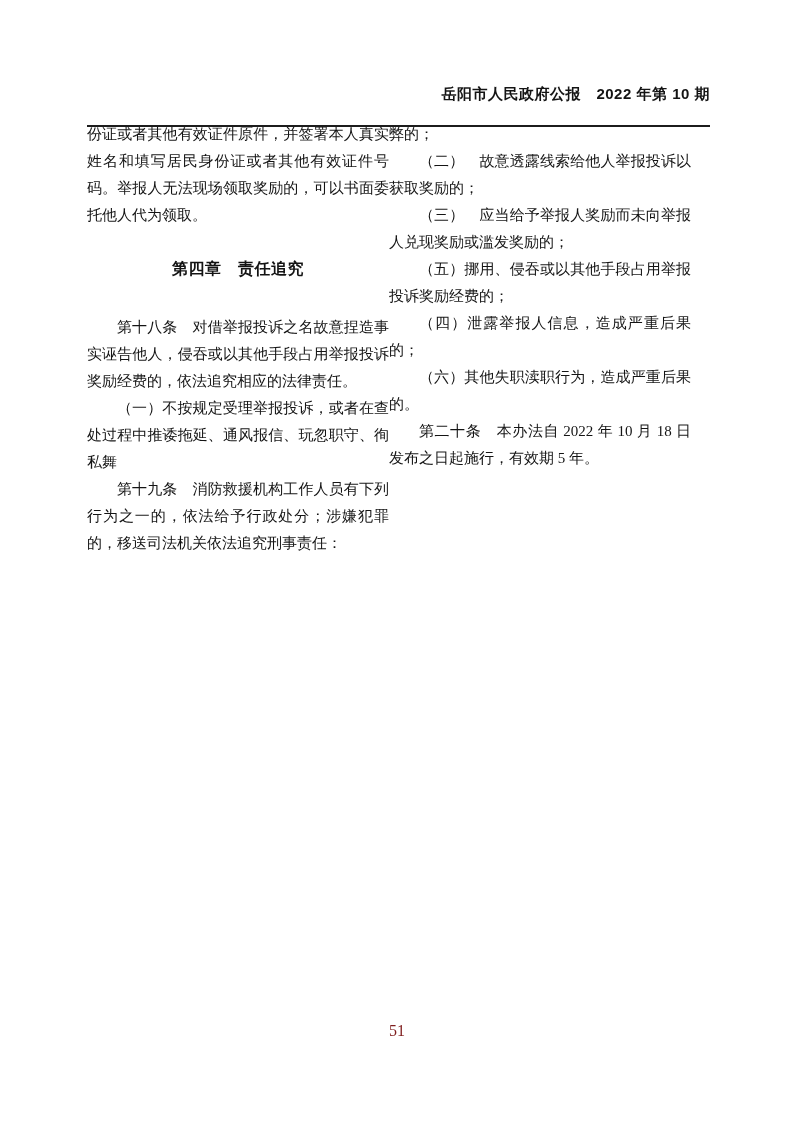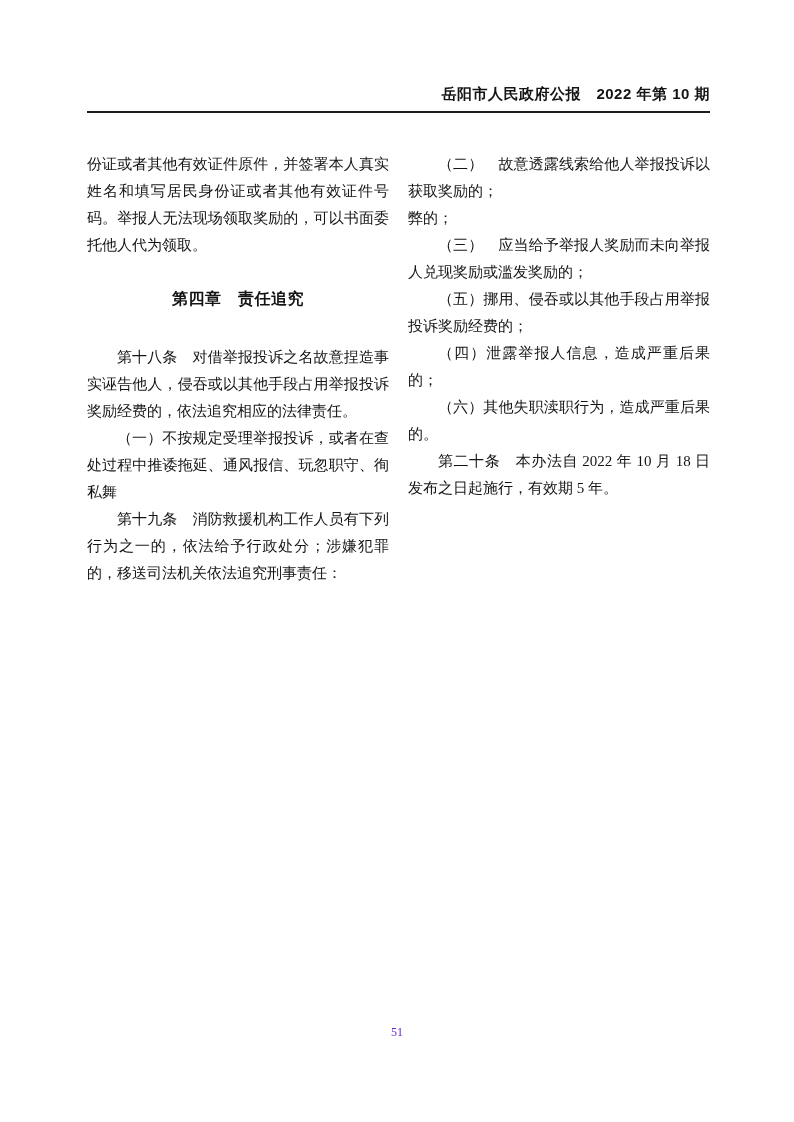--- a/index.html
+++ b/index.html
@@ -17,40 +17,38 @@
     color: #141414;
     overflow: hidden;
   }
   
   .header {
     position: absolute;
     left: 87px;
     top: 84px;
     width: 623px;
     border-bottom: 2px solid #1c1c1c;
-    padding-bottom: 7px;
+    padding-bottom: 21px;
     text-align: right;
   }
   .header-title {
     font-family: "Liberation Sans", "DejaVu Sans", sans-serif;
     font-weight: bold;
     font-size: 15px;
     line-height: 20px;
     letter-spacing: 0.5px;
     white-space: nowrap;
   }
   
   .columns {
     position: absolute;
     left: 87px;
     top: 121px;
     width: 623px;
     display: flex;
-    gap: 19px;
-    margin-top: 30px;
   }
   .col {
     width: 302px;
   }
   .body-text {
     margin: 0;
     font-size: 15px;
     line-height: 27px;
     text-align: justify;
     text-justify: inter-ideograph;
@@ -69,23 +67,23 @@
   }
   
   .footer {
     position: absolute;
     left: 0;
     top: 1022px;
     width: 794px;
     text-align: center;
   }
   .page-number {
-    font-size: 12px;
+    font-size: 16px;
     line-height: 18px;
-    color: #6d28d9;
+    color: #7f1d1d;
   }
 </style>
 </head>
 <body>
 
 <div class="page">
 
   <div class="header">
     <div class="header-title">岳阳市人民政府公报　2022 年第 10 期</div>
   </div>
@@ -94,22 +92,22 @@
 
     <div class="col">
       <p class="body-text">份证或者其他有效证件原件，并签署本人真实姓名和填写居民身份证或者其他有效证件号码。举报人无法现场领取奖励的，可以书面委托他人代为领取。</p>
       <h3 class="chapter-heading">第四章　责任追究</h3>
       <p class="body-text indent">第十八条　对借举报投诉之名故意捏造事实诬告他人，侵吞或以其他手段占用举报投诉奖励经费的，依法追究相应的法律责任。</p>
       <p class="body-text indent">（一）不按规定受理举报投诉，或者在查处过程中推诿拖延、通风报信、玩忽职守、徇私舞</p>
       <p class="body-text indent">第十九条　消防救援机构工作人员有下列行为之一的，依法给予行政处分；涉嫌犯罪的，移送司法机关依法追究刑事责任：</p>
     </div>
 
     <div class="col">
+      <p class="body-text">弊的；</p>
       <p class="body-text indent">（二）　故意透露线索给他人举报投诉以获取奖励的；</p>
-      <p class="body-text">弊的；</p>
       <p class="body-text indent">（三）　应当给予举报人奖励而未向举报人兑现奖励或滥发奖励的；</p>
       <p class="body-text indent">（五）挪用、侵吞或以其他手段占用举报投诉奖励经费的；</p>
       <p class="body-text indent">（四）泄露举报人信息，造成严重后果的；</p>
       <p class="body-text indent">（六）其他失职渎职行为，造成严重后果的。</p>
       <p class="body-text indent">第二十条　本办法自 2022 年 10 月 18 日发布之日起施行，有效期 5 年。</p>
     </div>
 
   </div>
 
   <div class="footer">

